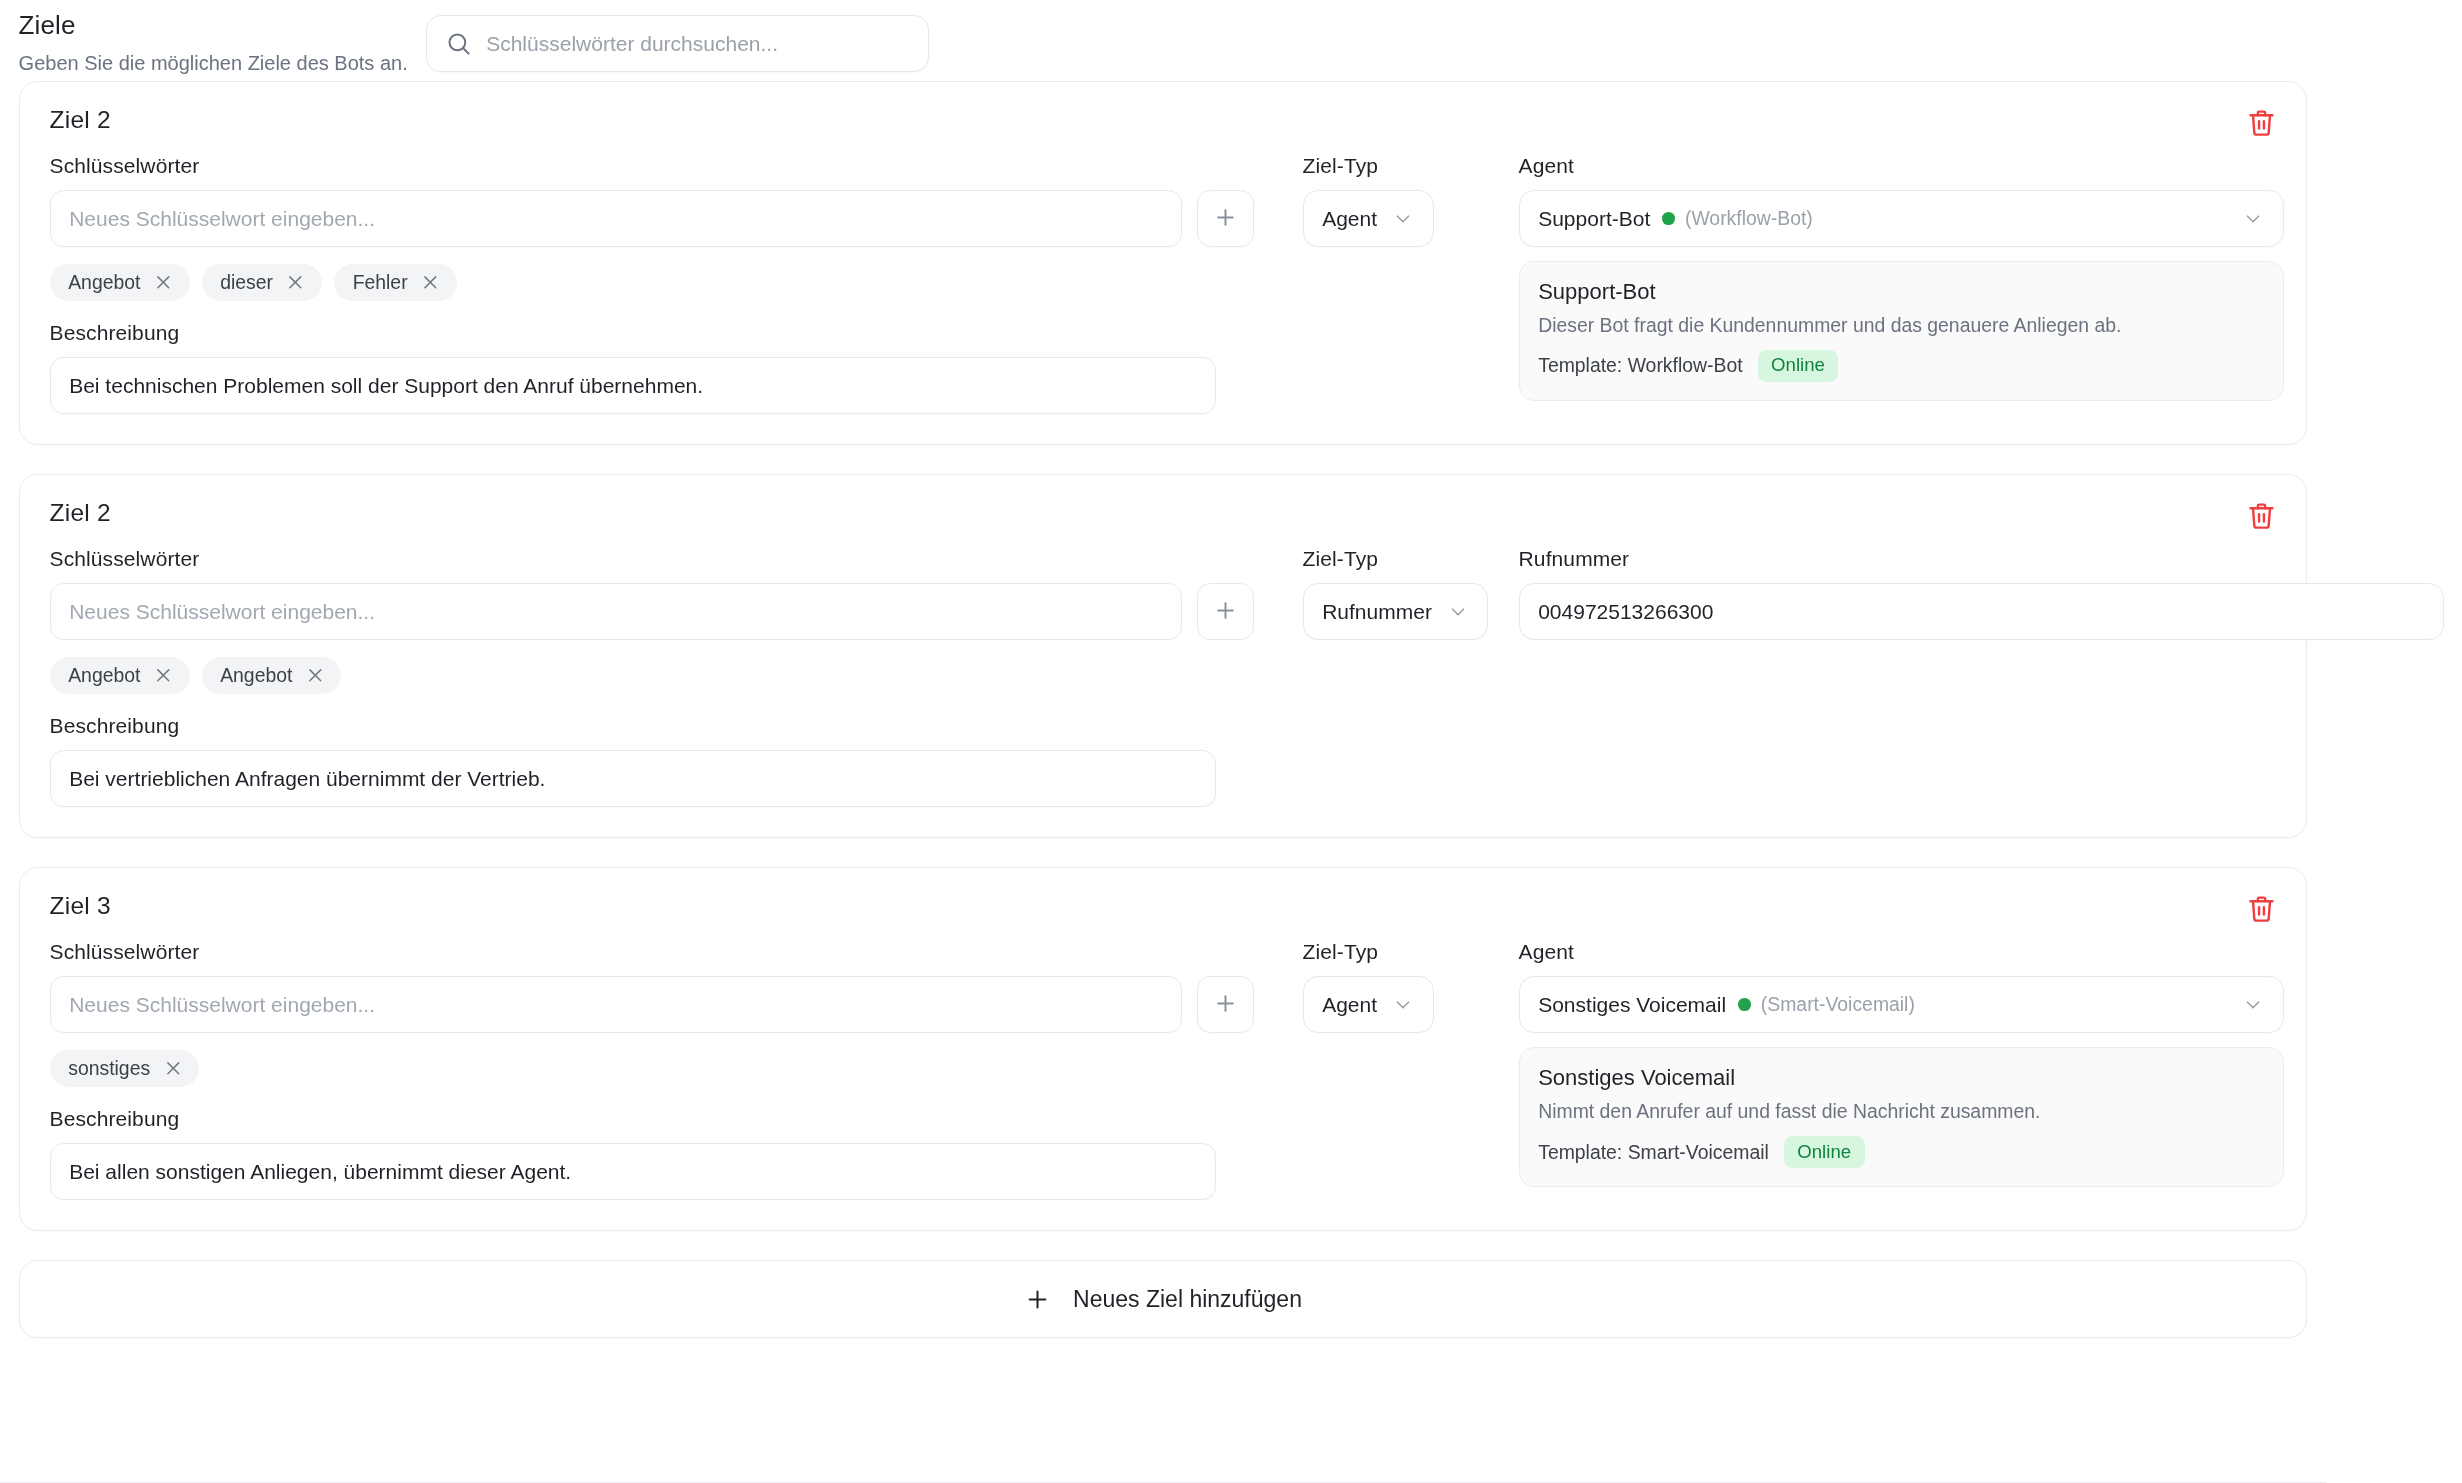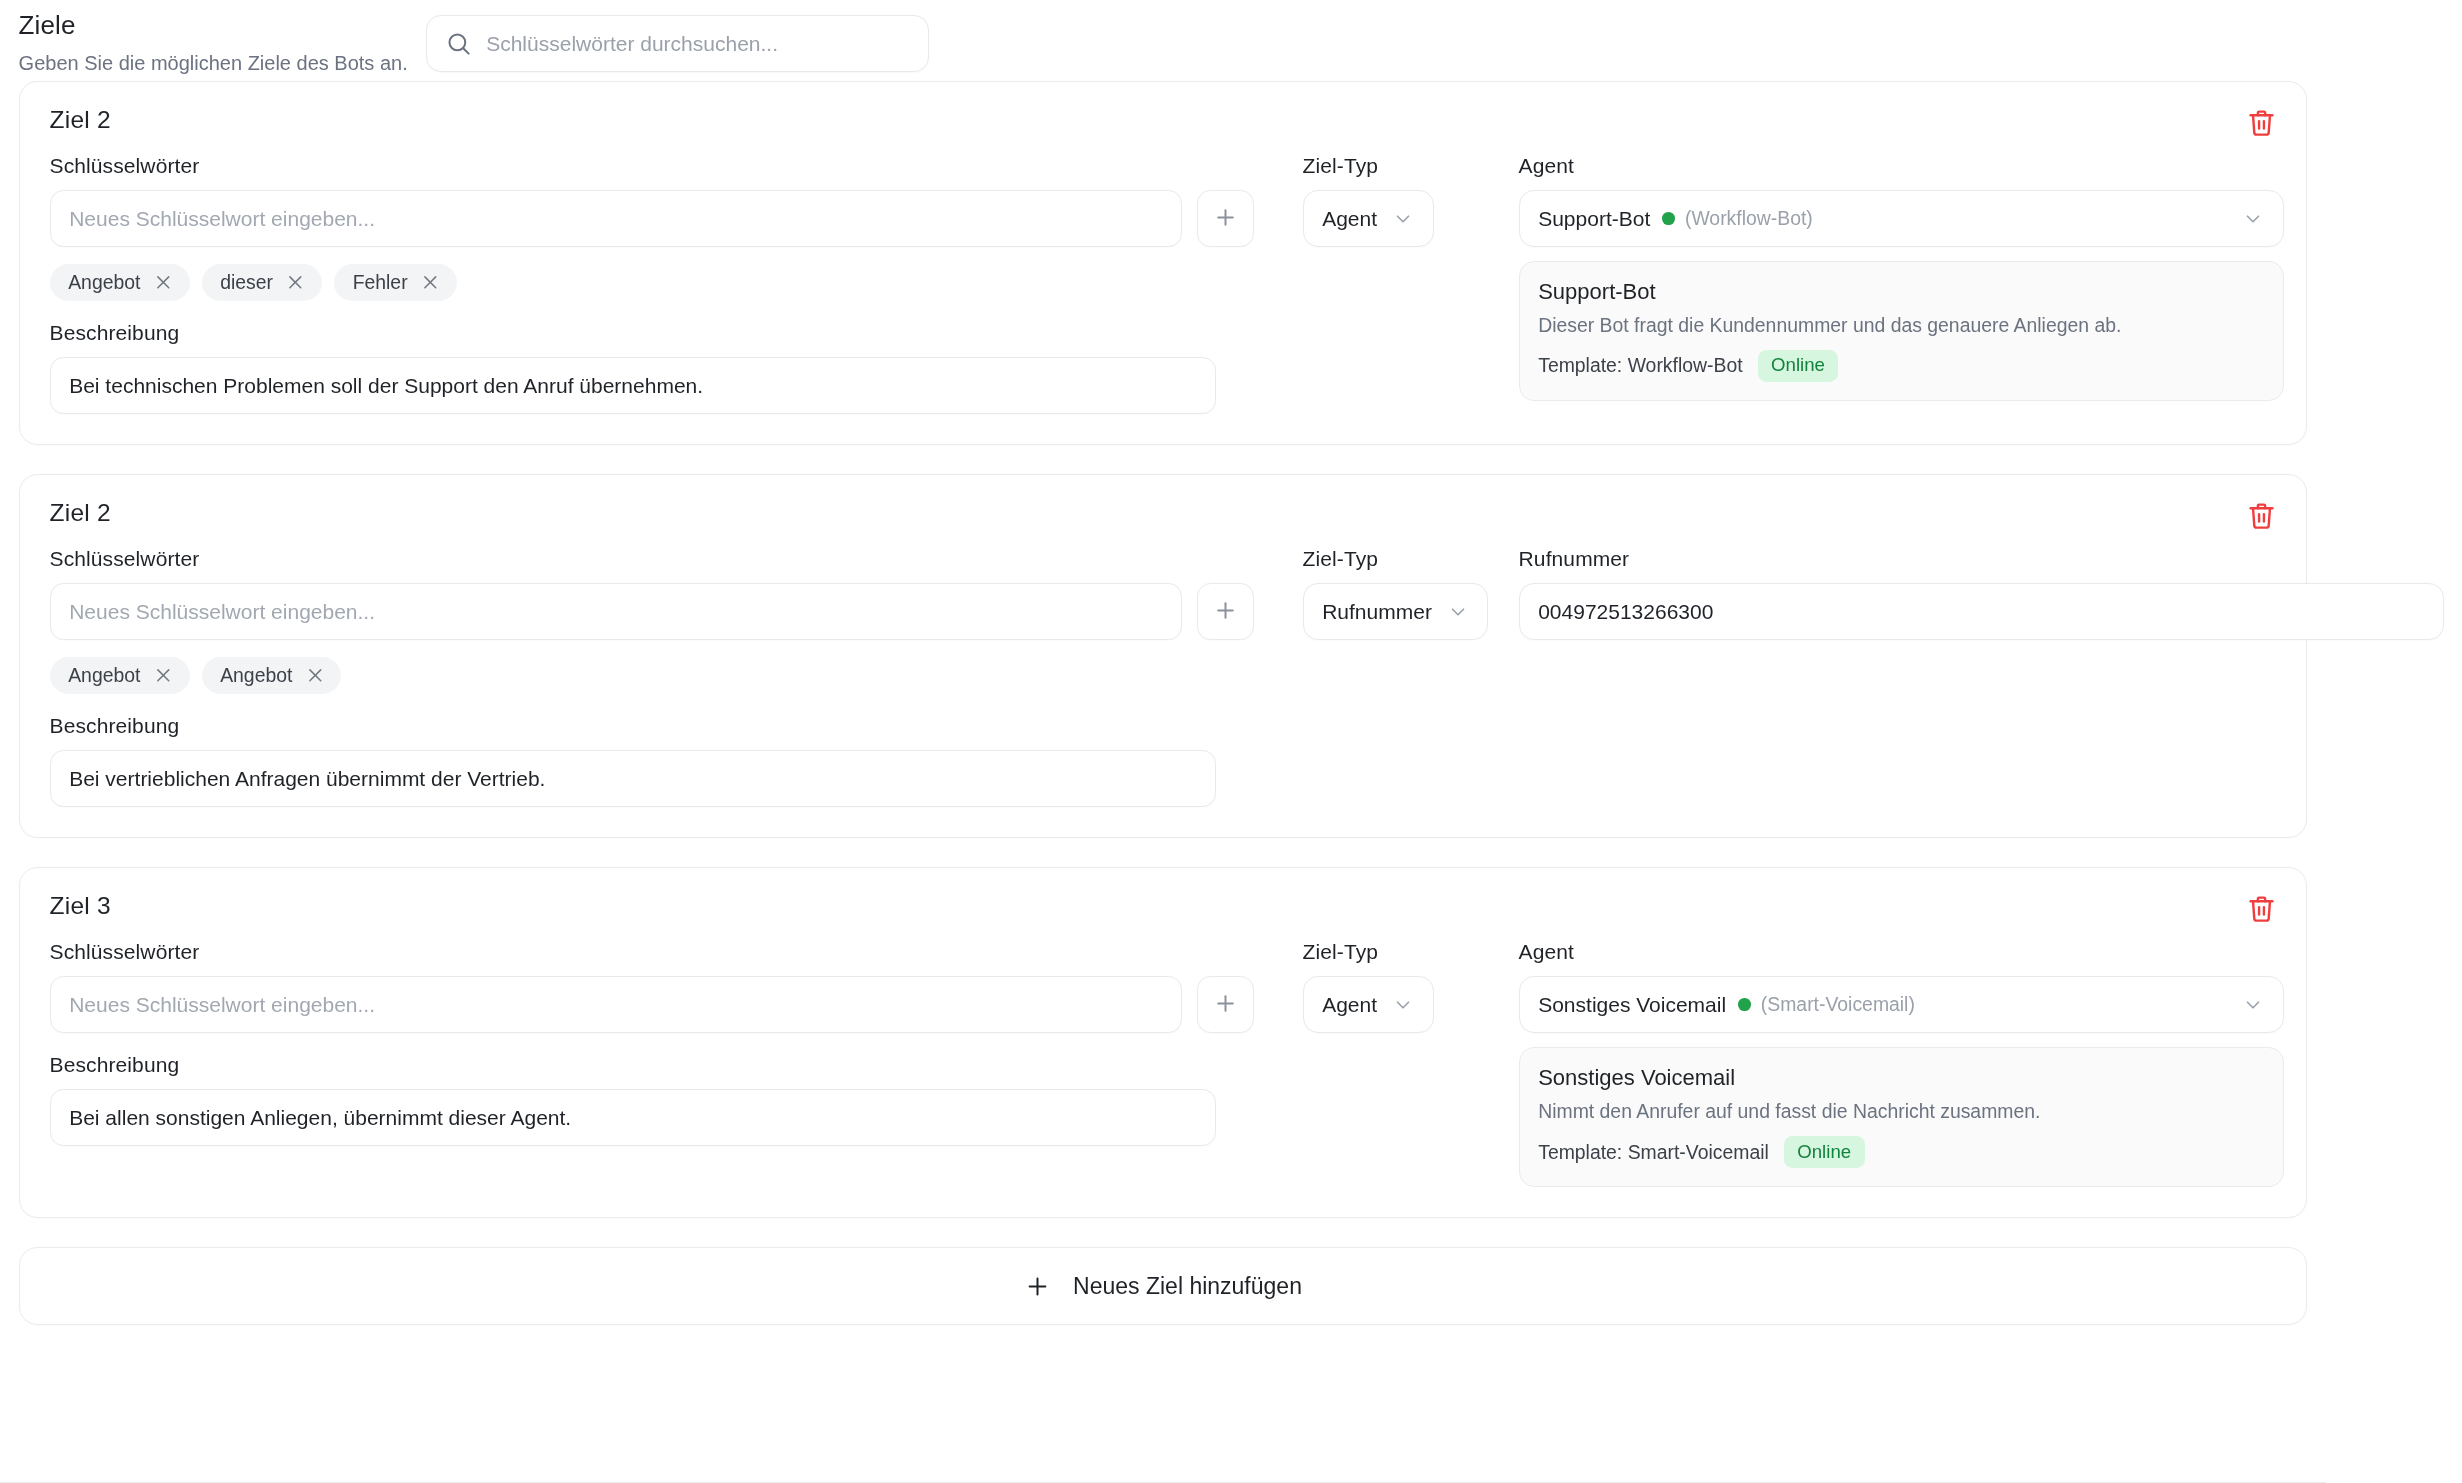--- a/index.html
+++ b/index.html
@@ -464,20 +464,31 @@
             <input class="kw-input" type="text" placeholder="Neues Schlüsselwort eingeben..." style="">
             <div class="kw-add">
               <span>
                 <svg width="25" height="25" viewBox="0 0 24 24" fill="none" stroke="currentColor" stroke-width="1.9" stroke-linecap="round">
                     <line x1="12" y1="5" x2="12" y2="19"></line>
                     <line x1="5" y1="12" x2="19" y2="12"></line>
                   </svg>
               </span>
             </div>
           </div>
+          <div class="chips">
+            <span class="chip">
+              <span>sonstiges</span>
+              <span class="chip-x">
+                <svg width="18.6" height="18.6" viewBox="0 0 24 24" fill="none" stroke="currentColor" stroke-width="1.9" stroke-linecap="round">
+                    <line x1="5" y1="5" x2="19" y2="19"></line>
+                    <line x1="19" y1="5" x2="5" y2="19"></line>
+                  </svg>
+              </span>
+            </span>
+          </div>
           <span class="field-label desc-label">Beschreibung</span>
           <input class="desc-input" type="text" value="Bei allen sonstigen Anliegen, übernimmt dieser Agent." style="">
         </div>
 
         <div class="col-type">
           <span class="field-label">Ziel-Typ</span>
           <div class="select-pill">
             <span>Agent</span>
             <span class="chev">
               <svg width="22" height="22" viewBox="0 0 24 24" fill="none" stroke="currentColor" stroke-width="1.8" stroke-linecap="round" stroke-linejoin="round">

